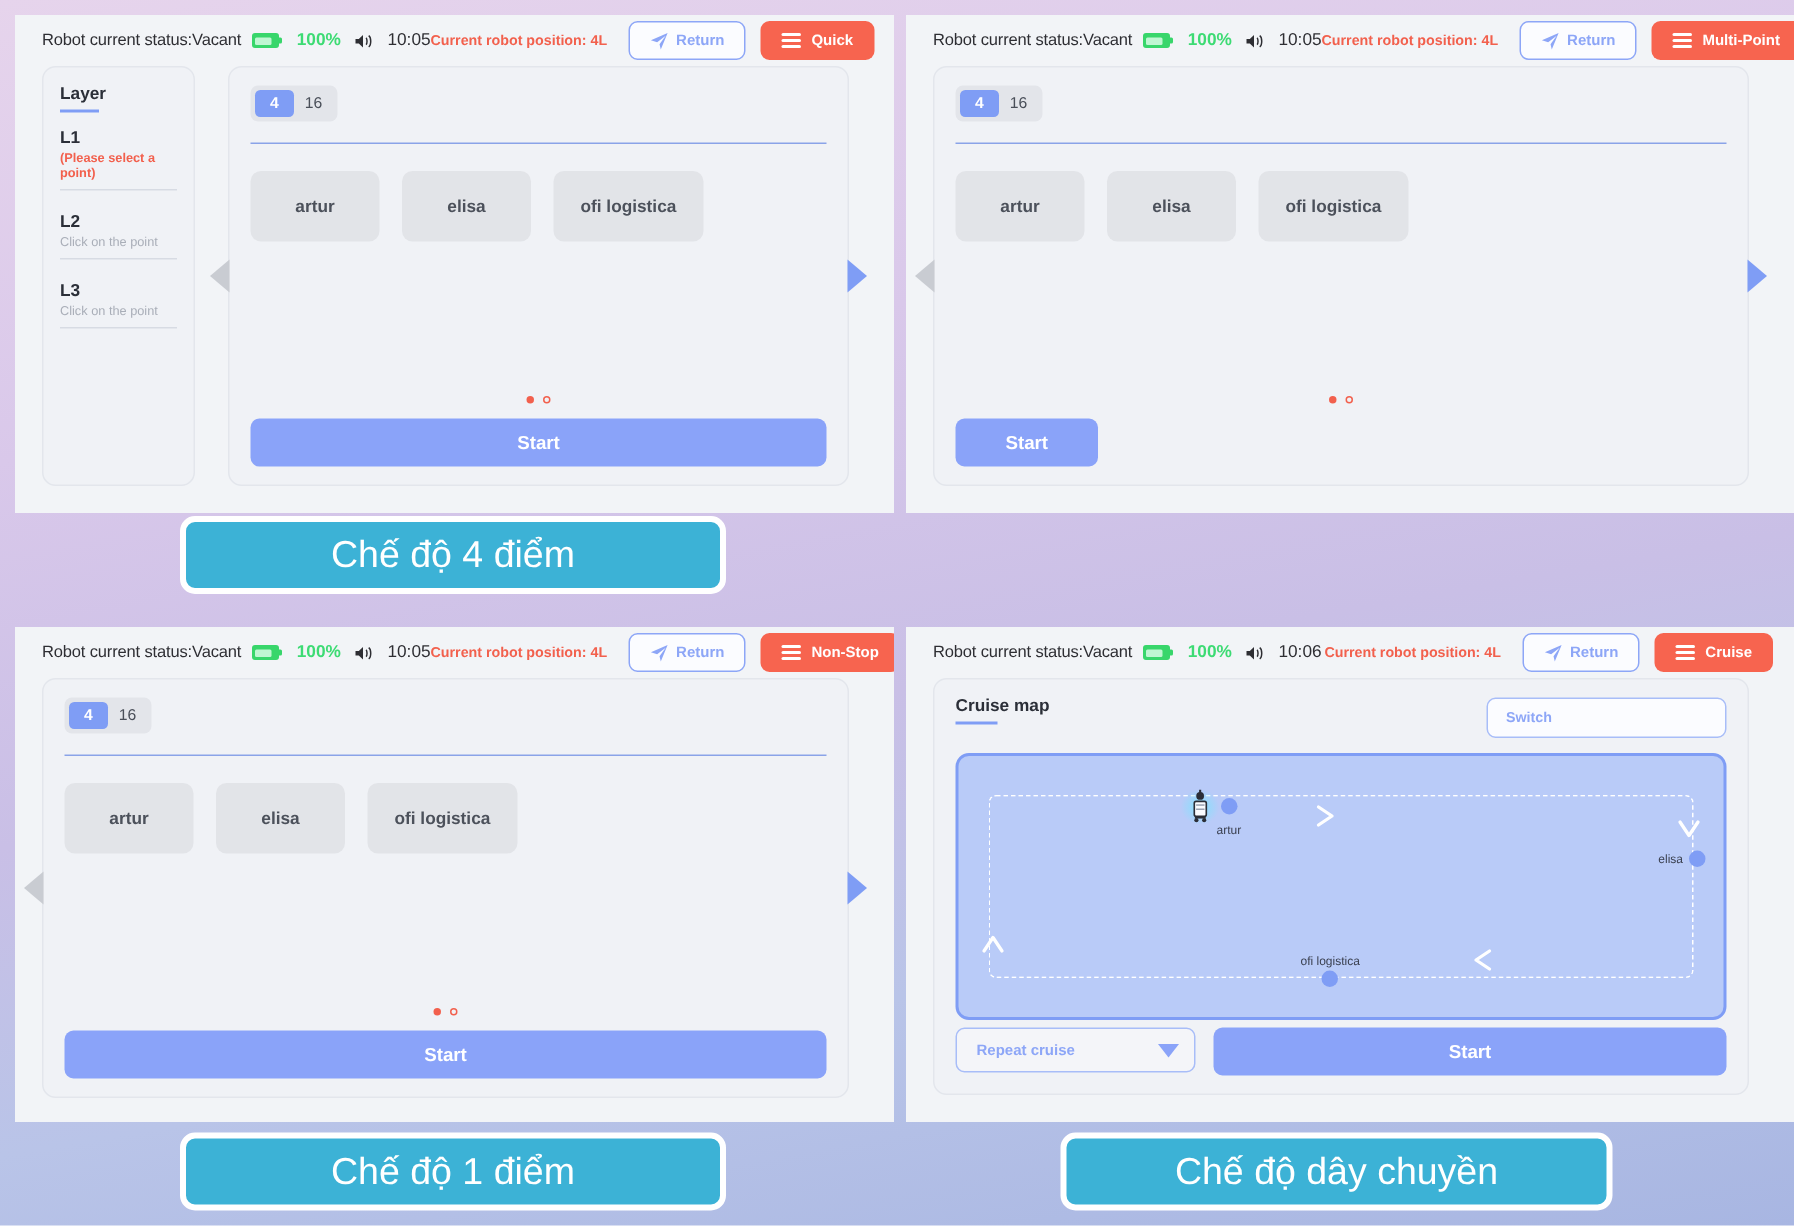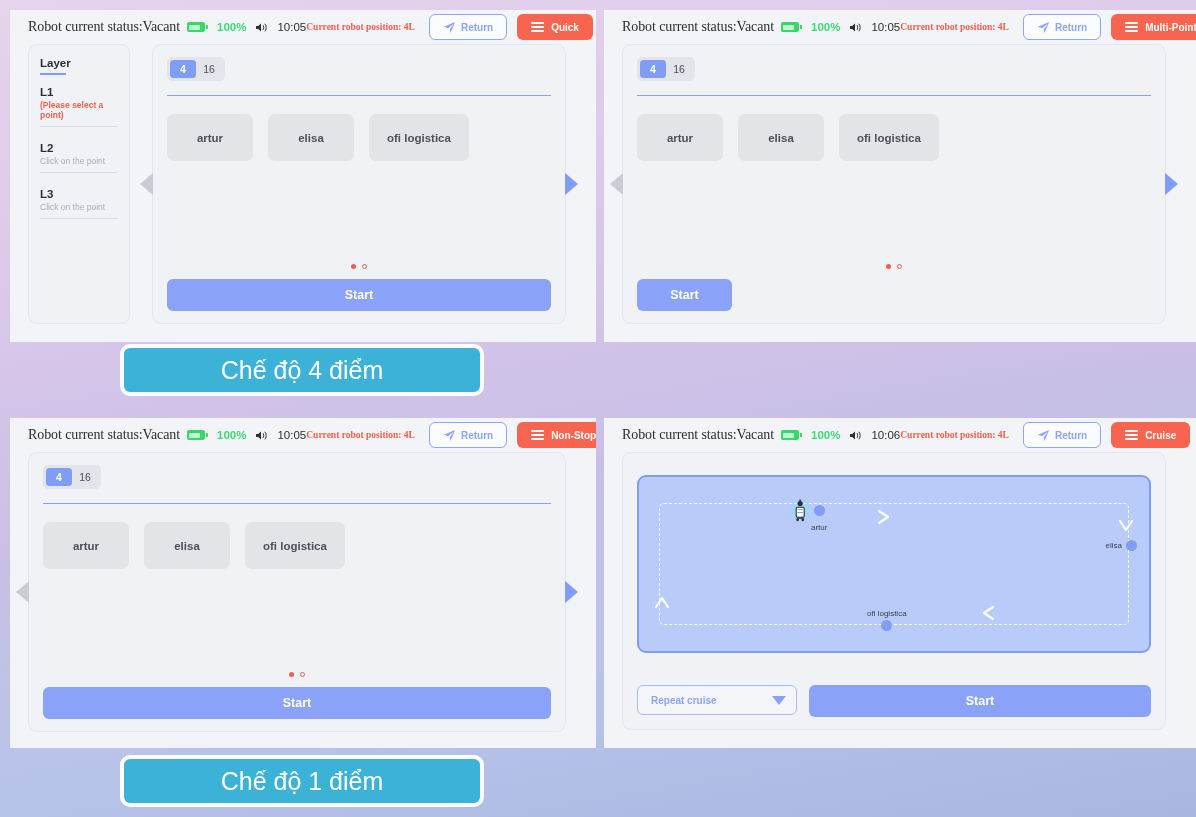--- a/index.html
+++ b/index.html
@@ -33,41 +33,41 @@
   .cell-bl .screen { left: 10px;  top: 10px;  width: 586px; height: 330px; }
   .cell-br .screen { left: 8px;   top: 10px;  width: 592px; height: 330px; }
 
   
   .statusbar {
     display: flex; align-items: center;
     height: 34px; padding: 0 14px 0 18px;
     gap: 0;
   }
   .st-status {
-    font-size: 14px; color: #2e2e33; letter-spacing: -0.1px; white-space: nowrap; font-family: Liberation Serif, serif;
+    font-size: 11px; color: #2e2e33; letter-spacing: -0.1px; white-space: nowrap;
   }
   .battery {
     width: 18px; height: 10px; margin-left: 7px;
     border-radius: 2px; background: #38d66b; position: relative; flex: none;
   }
   .battery::after {
     content: ""; position: absolute; right: -2.5px; top: 3px;
     width: 2px; height: 4px; background: #38d66b; border-radius: 0 1px 1px 0;
   }
   .battery i {
     position: absolute; left: 2px; top: 2.5px; width: 11px; height: 5px;
     background: #bff6d2; border-radius: 1px; display:block;
   }
   .st-batt-pct { font-size: 11.5px; color: #3ddb74; margin-left: 12px; font-weight: 600; }
   .spk { margin-left: 9px; width: 14px; height: 13px; position: relative; flex:none; }
   .spk svg { display: block; }
   .st-time { font-size: 11.5px; color: #2e2e33; margin-left: 8px; }
   .st-spacer { flex: 1 1 auto; }
   .st-pos {
-    font-size: 9.5px; font-weight: 700; color: #f2604d; white-space: nowrap; margin-right: 14px; font-family: Liberation Serif, serif;
+    font-size: 9.5px; font-weight: 700; color: #f2604d; white-space: nowrap; margin-right: 14px;
   }
   .btn-return {
     display: flex; align-items: center; gap: 5px;
     height: 26px; padding: 0 13px;
     border: 1.2px solid #8da6f7; border-radius: 6px;
     background: #fbfcff; color: #8da6f7;
     font-size: 10px; font-weight: 700; white-space: nowrap;
   }
   .btn-return svg { display:block; }
   .btn-mode {
@@ -492,20 +492,29 @@
               <span></span>
               <span></span>
               <span></span>
             </span>
           <span>Cruise</span>
         </div>
       </div>
 
       <div class="panel-body">
         <div class="cruise-card">
+          <div class="cruise-head">
+            <div>
+              <div class="cruise-title">Cruise map</div>
+              <div class="cruise-title-underline"></div>
+            </div>
+            <div class="switch-box">
+              <span>Switch</span>
+            </div>
+          </div>
 
           <div class="map">
             <div class="route"></div>
 
             <div class="route-arrow" style="left:238px; top:32px;">
               <svg width="14" height="16" viewBox="0 0 14 16">
                   <path d="M2 2l9 6-9 6" stroke="#fff" stroke-width="2.2" fill="none" stroke-linecap="round" stroke-linejoin="round"></path>
                 </svg>
             </div>
 
@@ -561,15 +570,16 @@
             <div class="repeat-select">
               <span>Repeat cruise</span>
               <span class="caret"></span>
             </div>
             <div class="btn-start">Start</div>
           </div>
         </div>
       </div>
     </div>
 
+    <div class="caption">Chế độ dây chuyền</div>
   </div>
 
 </div>
 
 </body></html>

